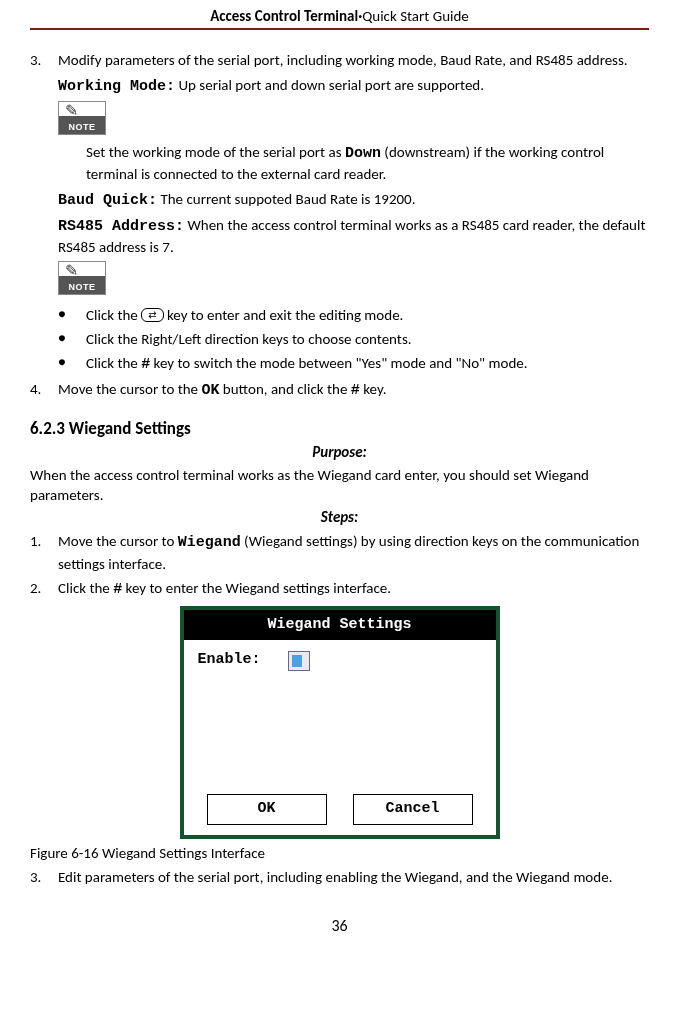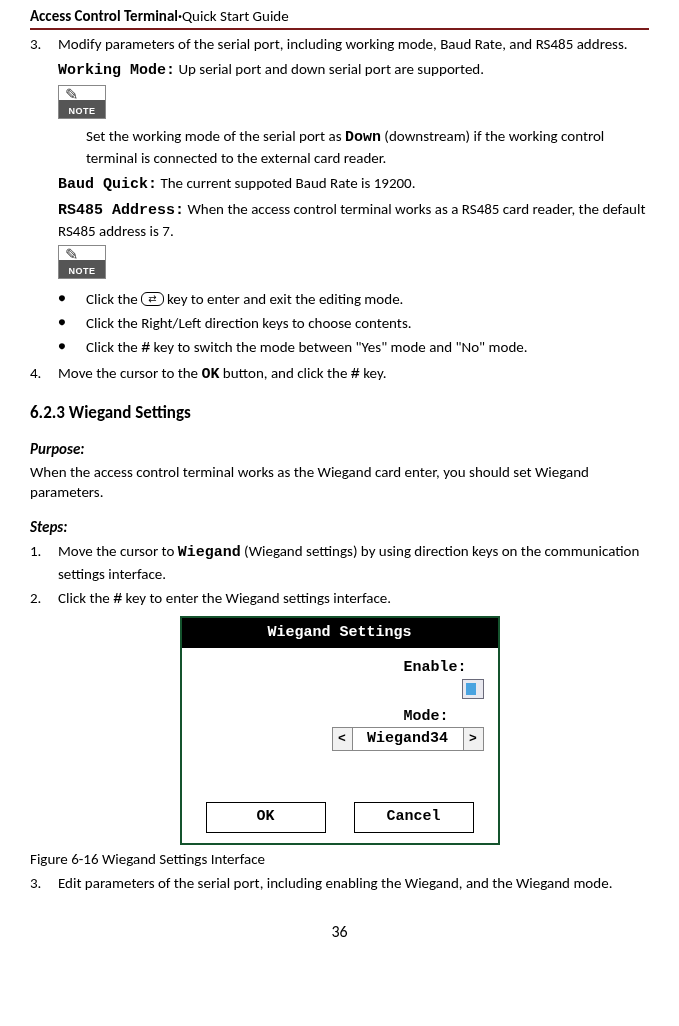--- a/index.html
+++ b/index.html
@@ -6,26 +6,26 @@
     body {
       font-family: Calibri, Arial, sans-serif;
       font-size: 15px;
       color: #000;
       background: #fff;
       width: 679px;
       padding: 0 30px 20px 30px;
       line-height: 1.35;
     }
     .header {
-      text-align: left;
+      text-align: center;
       font-weight: bold;
       font-size: 15px;
       padding: 6px 0 2px 0;
       border-bottom: 2px solid #7a1a1a;
-      margin-bottom: 4px;
+      margin-bottom: 20px;
     }
     .header-light { font-weight: normal; }
     .list-num { display: flex; margin-top: 4px; }
     .list-num .num { width: 28px; flex-shrink: 0; }
     .list-num .txt { flex: 1; }
     .indent1 { margin-left: 28px; margin-top: 4px; }
     .indent2 { margin-left: 56px; margin-top: 2px; }
     .note-icon {
       display: inline-block;
       width: 48px;
@@ -67,45 +67,45 @@
       vertical-align: middle;
       position: relative;
       top: -1px;
     }
     h3.section {
       font-size: 17px;
       font-weight: bold;
       margin-top: 16px;
       margin-bottom: 2px;
     }
-    .purpose, .steps { font-style: italic; font-weight: bold; margin-top: 15px; }
+    .purpose, .steps { font-style: italic; font-weight: bold; margin-top: 2px; text-align: center; }
     .para { margin-top: 2px; }
     b { font-weight: bold; font-family: Liberation Mono, monospace; }
 
     
     .dialog-wrap { display: flex; justify-content: center; margin-top: 6px; }
     .dialog {
       width: 320px;
-      border: 2px solid #14532d;
+      border: 4px solid #14532d;
       font-family: "Courier New", monospace;
       font-weight: bold;
     }
     .dialog-title {
       background: #000;
       color: #fff;
       text-align: center;
       padding: 5px 0;
       font-size: 15px;
     }
     .dialog-body {
       background: #fff;
       padding: 10px 14px 10px 14px;
       min-height: 150px;
     }
-    .drow { display: flex; align-items: flex-end; margin-bottom: 8px; flex-direction: column; }
+    .drow { display: flex; align-items: center; margin-bottom: 8px; }
     .dlabel { width: 80px; font-size: 15px; }
     .checkbox {
       width: 22px; height: 20px;
       border: 1px solid #6a6a7a;
       background: #e9e9f0;
       margin-left: 10px;
       position: relative;
     }
     .checkbox::after {
       content: "";
@@ -232,28 +232,20 @@
 </div>
 
 <div class="dialog-wrap">
   <div class="dialog">
     <div class="dialog-title">Wiegand Settings</div>
     <div class="dialog-body">
       <div class="drow">
         <div class="dlabel">Enable:</div>
         <div class="checkbox"></div>
       </div>
-      <div class="drow">
-        <div class="dlabel">Mode:</div>
-        <div class="selector">
-          <div class="sel-arrow">&lt;</div>
-          <div class="sel-val">Wiegand34</div>
-          <div class="sel-arrow right">&gt;</div>
-        </div>
-      </div>
     </div>
     <div class="dialog-buttons">
       <div class="dbtn">OK</div>
       <div class="dbtn">Cancel</div>
     </div>
   </div>
 </div>
 
 <div class="caption">Figure 6-16 Wiegand Settings Interface</div>
 

